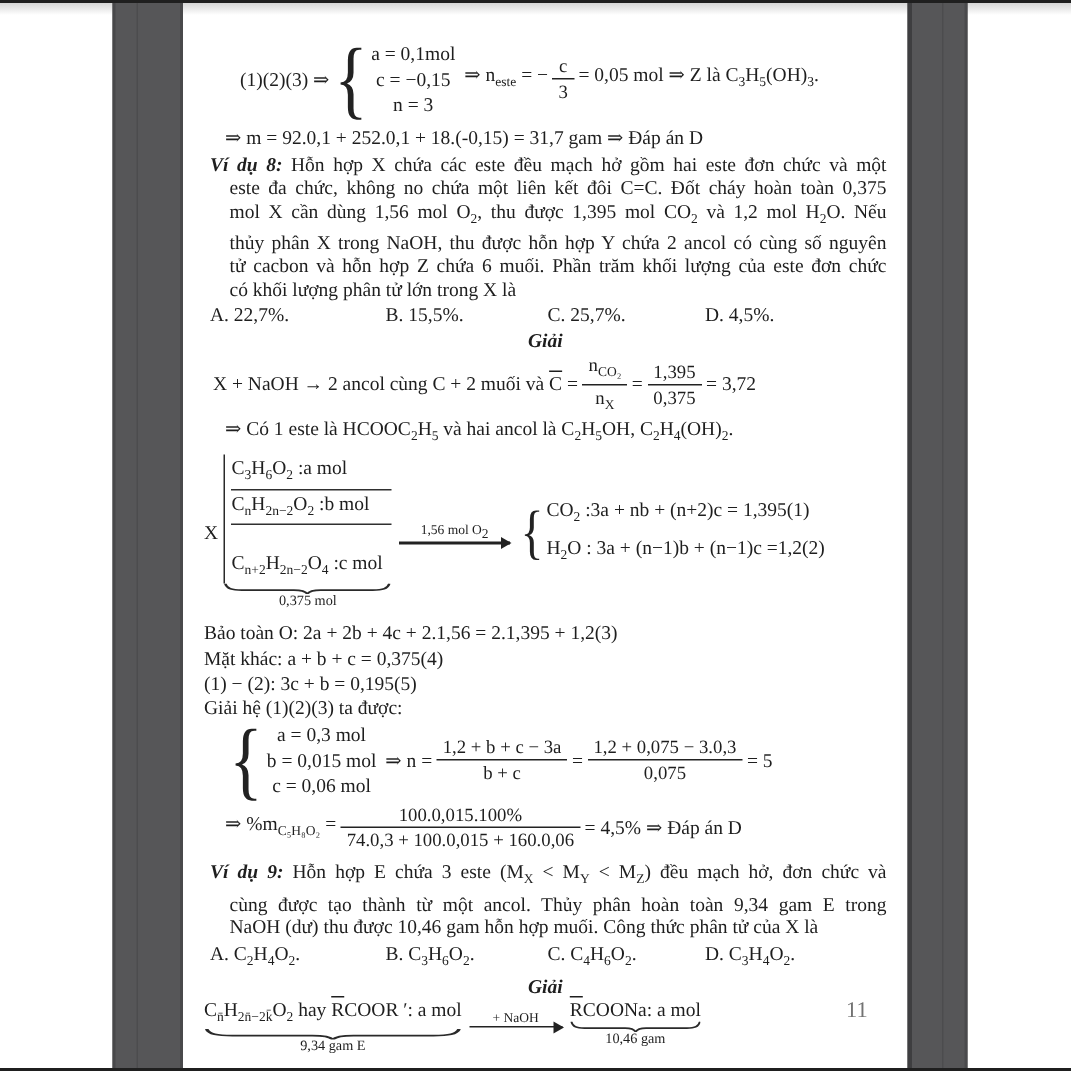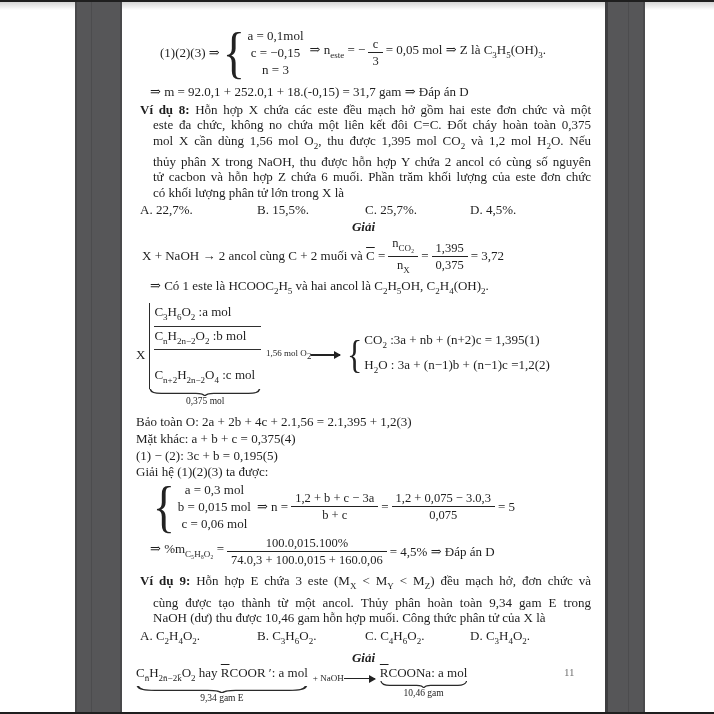--- a/index.html
+++ b/index.html
@@ -7,33 +7,33 @@
           font-family:"Liberation Serif","DejaVu Serif",serif;color:#1e1e1e;}
   
   .edge-top{position:absolute;top:0;left:0;right:0;height:2px;background:#1f1f1f;}
   .edge-bottom{position:absolute;bottom:0;left:0;right:0;height:2px;background:#1f1f1f;}
   .fade-top{position:absolute;top:2px;left:0;right:0;height:8px;
             background:linear-gradient(180deg,#d6d6d6,#ffffff);}
   .spine{position:absolute;top:2px;bottom:2px;background:#565658;}
   .spine-left{left:75px;width:43px;border-left:2px solid #48484a;border-right:2px solid #49494b;}
   .spine-right{left:605px;width:35px;border-left:3px solid #3e3e40;border-right:2px solid #4a4a4c;}
   .spine-inner{position:absolute;top:0;bottom:0;width:1px;background:#4c4c4e;}
-  .page-num{position:absolute;left:564px;top:666px;font-size:11px;color:#737373;}
+  .page-num{position:absolute;left:564px;top:666px;font-size:15px;color:#737373;}
 
   
   .content{position:absolute;left:136px;top:27px;width:455px;font-size:13px;line-height:15.5px;}
 
   .ml14{margin-left:14px;} .ml24{margin-left:24px;} .ml6{margin-left:6px;}
   .mt2{margin-top:2px;} .mt4{margin-top:4px;} .mt6{margin-top:6px;}
 
   
   .para{padding-left:17px;}
   .jline{text-align:justify;text-align-last:justify;white-space:normal;}
   .pfirst{margin-left:-13px;}
-  .vd{font-weight:bold;margin-top:19px;}
+  .vd{font-weight:bold;font-style:italic;margin-top:19px;}
   .heading-center{text-align:center;font-weight:bold;font-style:italic;margin-top:1px;}
 
   
   .answers{display:grid;grid-template-columns:117px 108px 105px auto;padding-left:4px;margin-top:2px;}
 
   
   .mrow{display:flex;align-items:center;}
   .fr{display:inline-block;text-align:center;vertical-align:middle;font-size:12.5px;line-height:14px;margin:0 3px;}
   .fr .n{display:block;padding:0 4px 1px;}
   .fr .d{display:block;border-top:1px solid #222;padding:1px 4px 0;}
@@ -46,21 +46,21 @@
 
   
   .xrows{border-left:1.3px solid #2a2a2a;padding-left:4px;display:inline-block;}
   .xrows .xrow{line-height:18px;white-space:nowrap;border-bottom:1px solid #2f2f2f;padding-right:6px;}
   .xrows .xrow.last{border-bottom:none;margin-top:16px;}
   .ubwrap{text-align:center;}
   .ub{display:block;width:100%;height:7px;}
   .ublabel{font-size:9.5px;line-height:11px;text-align:center;}
 
   
-  .rxn{display:inline-flex;flex-direction:row;align-items:center;margin:0 5px;}
+  .rxn{display:inline-flex;flex-direction:column;align-items:center;margin:0 5px;}
   .rxn .lbl{font-size:9px;line-height:10px;margin-bottom:1px;white-space:nowrap;}
   .rxn .shaft{position:relative;height:1.2px;background:#222;width:100%;}
   .rxn .shaft::after{content:"";position:absolute;right:-1px;top:-3.4px;
        border-left:7px solid #222;border-top:4px solid transparent;border-bottom:4px solid transparent;}
 
   
   .eqline{display:flex;justify-content:flex-start;line-height:17px;}
   .eqline .num{padding-right:12px;}
   .xsys-right{flex:1;}
   .xsys-right .eqline{line-height:19px;}

